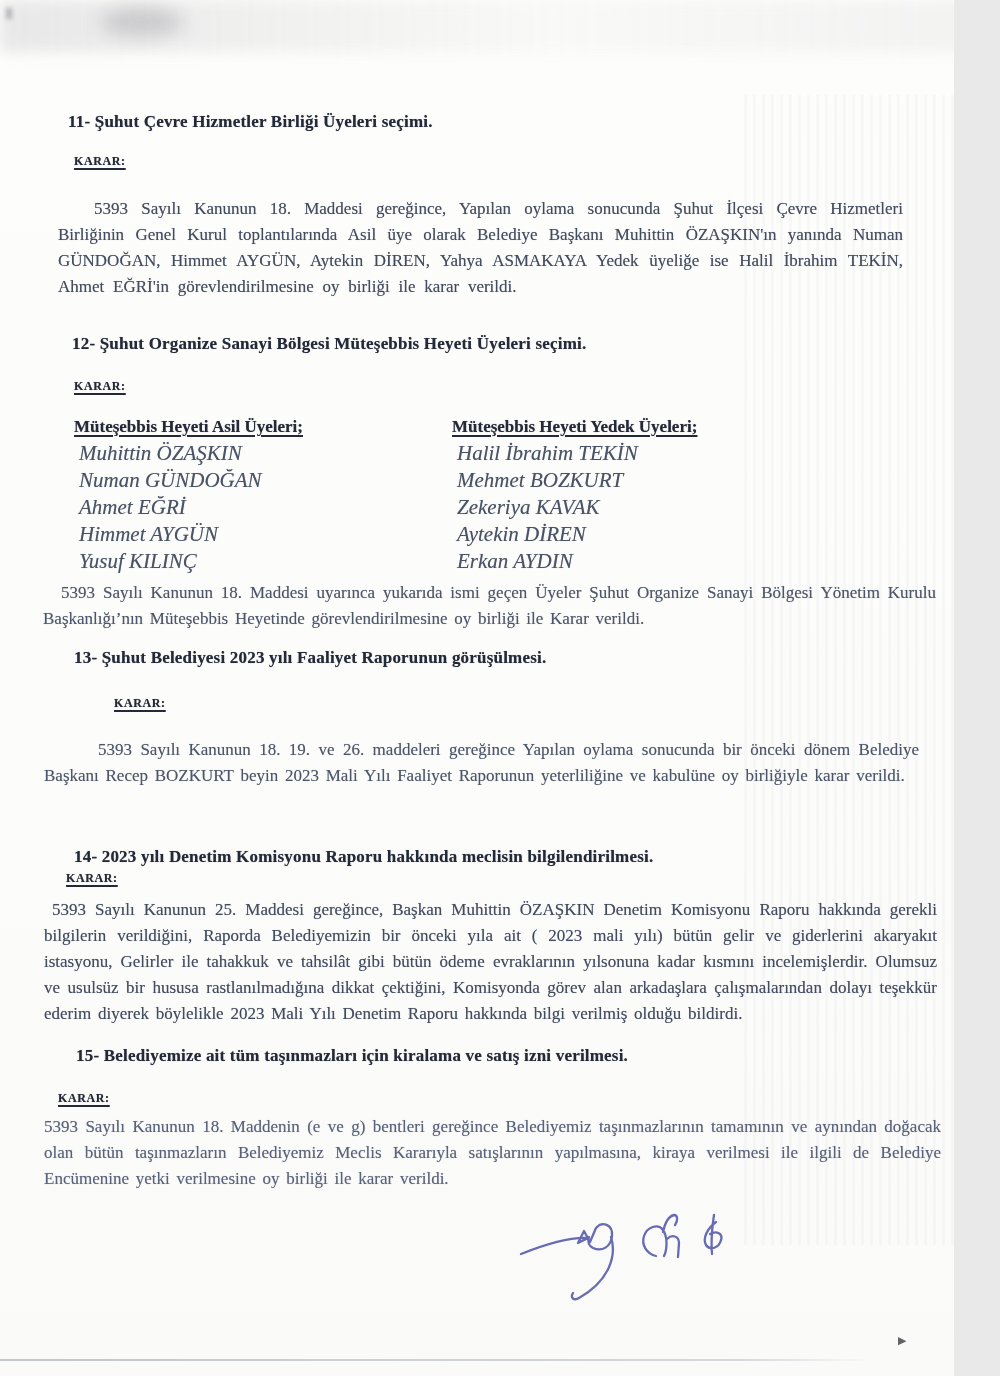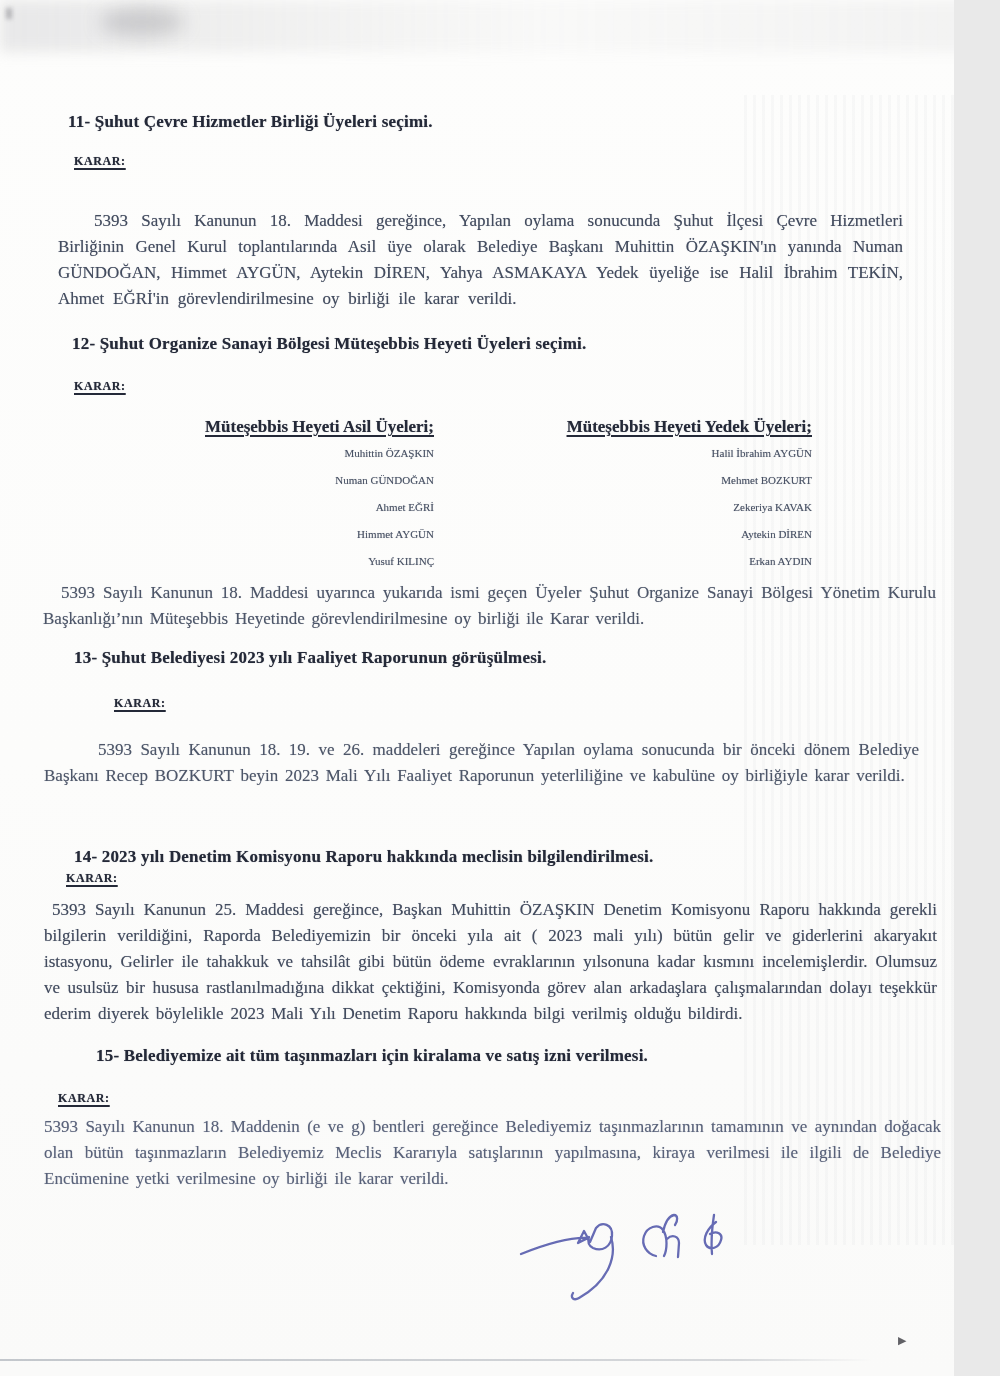--- a/index.html
+++ b/index.html
@@ -35,43 +35,44 @@
     text-shadow: 0 0 0.8px rgba(36,41,56,0.55);
   }
   .body-text {
     font-size: 17px;
     line-height: 26px;
     color: #434c5f;
     text-align: justify;
     word-spacing: 2.5px;
     text-shadow: 0 0 0.7px rgba(67,76,95,0.5);
   }
-  .wide-space { word-spacing: 4.5px; margin-top: 12px; }
+  .wide-space { word-spacing: 4.5px; }
   .faded-mid { color: #4d5669; text-shadow: 0 0 0.8px rgba(77,86,105,0.45); }
   .faded { color: #59627a; text-shadow: 0 0 0.9px rgba(89,98,122,0.45); }
 
-  .member-col { width: 360px; text-align: right; }
+  .member-col { width: 360px; }
   .col-header {
     font-weight: bold;
     font-size: 17px;
     line-height: 27px;
     color: #242938;
     text-decoration: underline;
     text-underline-offset: 3px;
     text-decoration-thickness: 1.5px;
     text-shadow: 0 0 0.8px rgba(36,41,56,0.55);
     white-space: nowrap;
   }
   .name-row {
-    font-size: 11px;
+    font-size: 21px;
     line-height: 27px;
     color: #4a5366;
     padding-left: 5px;
     text-shadow: 0 0 0.7px rgba(74,83,102,0.5);
     white-space: nowrap;
+    font-style: italic;
   }
 
   
   .artifact-top-band {
     left: 0; top: 36; width: 1000px; height: 52px;
     background: linear-gradient(90deg, rgba(185,185,188,0.30), rgba(215,215,217,0.10) 55%, rgba(200,200,203,0.20));
     filter: blur(7px);
   }
   .artifact-top-blob {
     left: 100; top: 8px; left: 100px; width: 84px; height: 28px;
@@ -123,38 +124,38 @@
     <div class="col-header">Müteşebbis Heyeti Asil Üyeleri;</div>
     <div class="name-row">Muhittin ÖZAŞKIN</div>
     <div class="name-row">Numan GÜNDOĞAN</div>
     <div class="name-row">Ahmet EĞRİ</div>
     <div class="name-row">Himmet AYGÜN</div>
     <div class="name-row">Yusuf KILINÇ</div>
   </div>
 
   <div class="abs member-col" style="top:413px; left:452px;">
     <div class="col-header">Müteşebbis Heyeti Yedek Üyeleri;</div>
-    <div class="name-row">Halil İbrahim AYGÜN</div>
+    <div class="name-row">Halil İbrahim TEKİN</div>
     <div class="name-row">Mehmet BOZKURT</div>
     <div class="name-row">Zekeriya KAVAK</div>
     <div class="name-row">Aytekin DİREN</div>
     <div class="name-row">Erkan AYDIN</div>
   </div>
 
   <div class="abs body-text faded-mid" style="top:580px; left:43px; width:893px; text-indent:18px;">5393 Sayılı Kanunun 18. Maddesi uyarınca yukarıda ismi geçen Üyeler Şuhut Organize Sanayi Bölgesi Yönetim Kurulu Başkanlığı’nın Müteşebbis Heyetinde görevlendirilmesine oy birliği ile Karar verildi.</div>
 
   <div class="abs title" style="top:648px; left:74px;">13-  Şuhut Belediyesi 2023 yılı Faaliyet Raporunun görüşülmesi.</div>
   <div class="abs karar" style="top:696px; left:114px;">KARAR:</div>
   <div class="abs body-text faded-mid" style="top:737px; left:44px; width:875px; text-indent:54px;">5393 Sayılı Kanunun 18. 19. ve 26. maddeleri gereğince Yapılan oylama sonucunda bir önceki dönem Belediye Başkanı Recep BOZKURT beyin 2023 Mali Yılı Faaliyet Raporunun yeterliliğine ve kabulüne oy birliğiyle karar verildi.</div>
 
   <div class="abs title" style="top:822px; left:74px;margin-top:25px;">14- 2023 yılı Denetim Komisyonu Raporu hakkında meclisin bilgilendirilmesi.</div>
   <div class="abs karar" style="top:871px; left:66px;">KARAR:</div>
   <div class="abs body-text" style="top:897px; left:44px; width:893px; text-indent:8px;">5393 Sayılı Kanunun 25. Maddesi gereğince, Başkan Muhittin ÖZAŞKIN Denetim Komisyonu Raporu hakkında gerekli bilgilerin verildiğini, Raporda Belediyemizin bir önceki yıla ait ( 2023 mali yılı) bütün gelir ve giderlerini akaryakıt istasyonu,  Gelirler ile tahakkuk ve tahsilât gibi bütün ödeme evraklarının yılsonuna kadar kısmını incelemişlerdir. Olumsuz ve usulsüz bir hususa rastlanılmadığına dikkat çektiğini, Komisyonda görev alan arkadaşlara çalışmalarından dolayı teşekkür ederim diyerek böylelikle 2023 Mali Yılı Denetim Raporu hakkında bilgi verilmiş olduğu bildirdi.</div>
 
-  <div class="abs title" style="top:1046px; left:76px;margin-left:20px;">15- Belediyemize ait tüm taşınmazları için kiralama ve satış izni verilmesi.</div>
+  <div class="abs title" style="top:1046px; left:76px;">15- Belediyemize ait tüm taşınmazları için kiralama ve satış izni verilmesi.</div>
   <div class="abs karar" style="top:1091px; left:58px;">KARAR:</div>
   <div class="abs body-text faded" style="top:1114px; left:44px; width:897px;">5393 Sayılı Kanunun 18. Maddenin (e ve g) bentleri gereğince Belediyemiz taşınmazlarının tamamının ve aynından doğacak olan bütün taşınmazların Belediyemiz Meclis Kararıyla satışlarının yapılmasına, kiraya verilmesi ile ilgili de Belediye Encümenine yetki verilmesine oy birliği ile karar verildi.</div>
 
   <svg class="abs signature-svg" width="218" height="112" viewBox="0 0 218 112">
     <g fill="none" stroke="#4d53a8" stroke-width="2.3" stroke-linecap="round" stroke-linejoin="round" opacity="0.85">
       <path d="M5,58 C30,48 55,41 72,42 L62,47 L68,35 L74,46 L80,32 C86,25 97,28 96,40 C95,51 86,56 77,52 C73,50 71,46 73,41"></path>
       <path d="M95,41 C101,60 93,85 63,102 C58,105 54,102 57,97"></path>
       <path d="M140,60 C131,58 125,49 128,40 C131,31 142,27 147,34 C152,41 151,54 148,60 M147,36 C149,27 152,20 158,19 C162,19 162,25 159,29 M151,43 C156,38 163,40 163,47 L162,61"></path>
       <path d="M200,26 C192,32 186,42 190,49 C194,55 203,52 205,44 C207,38 201,34 194,38 M198,19 C196,32 195,46 196,58"></path>
     </g>

